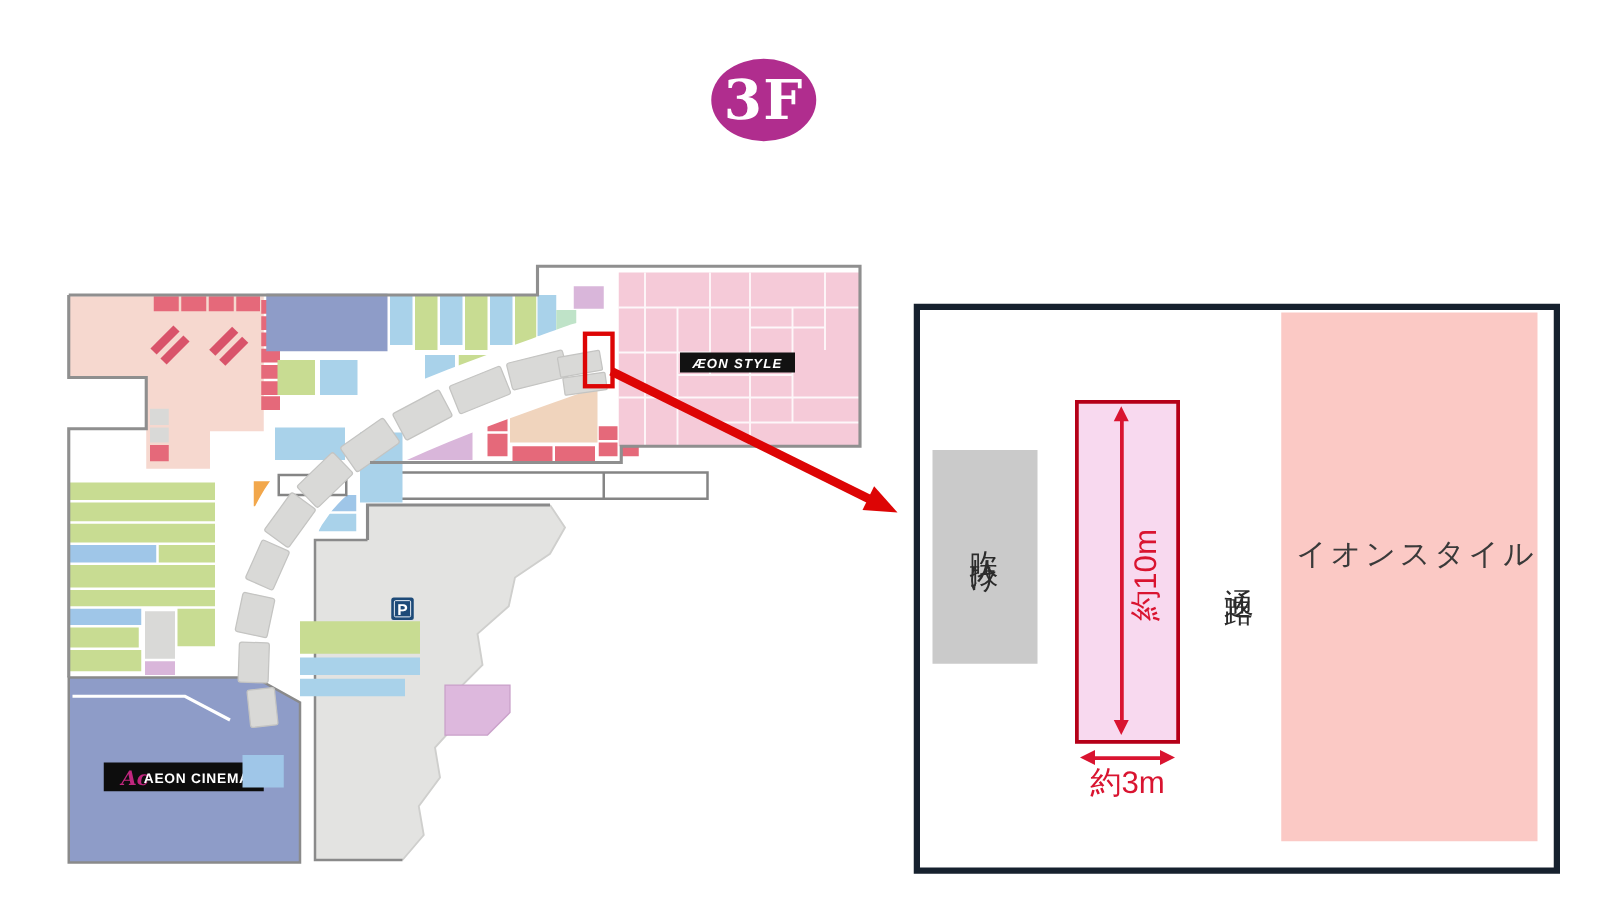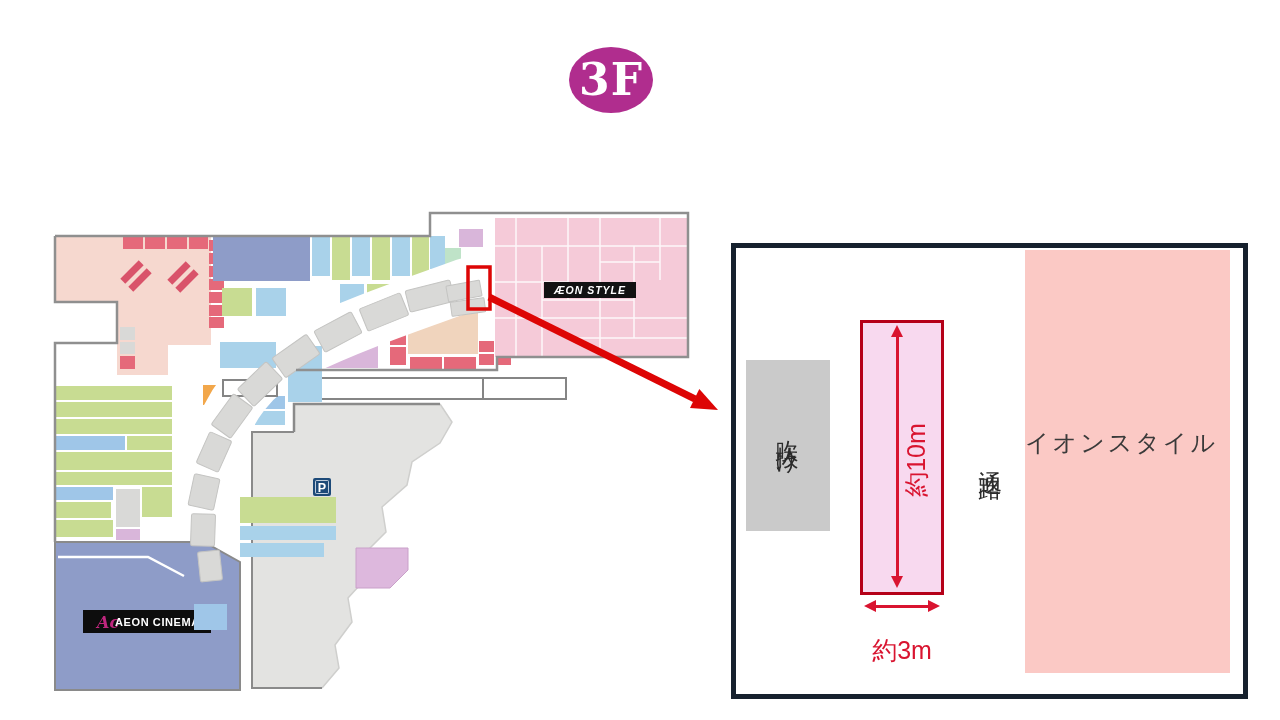--- a/index.html
+++ b/index.html
@@ -20,28 +20,28 @@
   .tri{width:0;height:0;}
   .tri-up{left:155px;top:77px;border-left:6px solid transparent;border-right:6px solid transparent;
           border-bottom:12px solid #d91430;}
   .tri-down{left:155px;top:328px;border-left:6px solid transparent;border-right:6px solid transparent;
           border-top:12px solid #d91430;}
   #dim-depth{left:180px;top:212px;transform:translate(-50%,-50%) rotate(-90deg);
              font-size:25px;color:#d91430;white-space:nowrap;}
   #corridor-label{left:254px;top:210px;transform:translate(-50%,-50%);
                   font-size:24px;color:#2b2b2b;letter-spacing:6px;}
   #store-box{left:289px;top:2px;width:205px;height:423px;background:#fbc9c5;
-             display:flex;align-items:center;justify-content:flex-start;padding-bottom:38px;box-sizing:border-box;}
+             display:flex;align-items:center;justify-content:flex-end;padding-bottom:38px;box-sizing:border-box;}
   #store-box span{font-size:24px;color:#3a3a3a;letter-spacing:3px;white-space:nowrap;}
   .arrow-line-h{left:140px;top:357px;width:52px;height:3px;background:#d91430;}
   .tri-left{left:128px;top:352px;border-top:6px solid transparent;border-bottom:6px solid transparent;
             border-right:12px solid #d91430;}
   .tri-right{left:192px;top:352px;border-top:6px solid transparent;border-bottom:6px solid transparent;
              border-left:12px solid #d91430;}
-  #dim-width{left:166px;top:378px;transform:translate(-50%,-50%);font-size:25px;color:#d91430;white-space:nowrap;margin-top:24px;}
+  #dim-width{left:166px;top:378px;transform:translate(-50%,-50%);font-size:25px;color:#d91430;white-space:nowrap;}
   #panel-note{left:16px;top:405px;font-size:25px;color:#111111;letter-spacing:2px;white-space:nowrap;}
 </style>
 </head>
 <body>
 
 <div id="stage">
 
 <svg id="map-svg" width="1280" height="720" viewBox="0 0 1280 720">
 
   <g>

